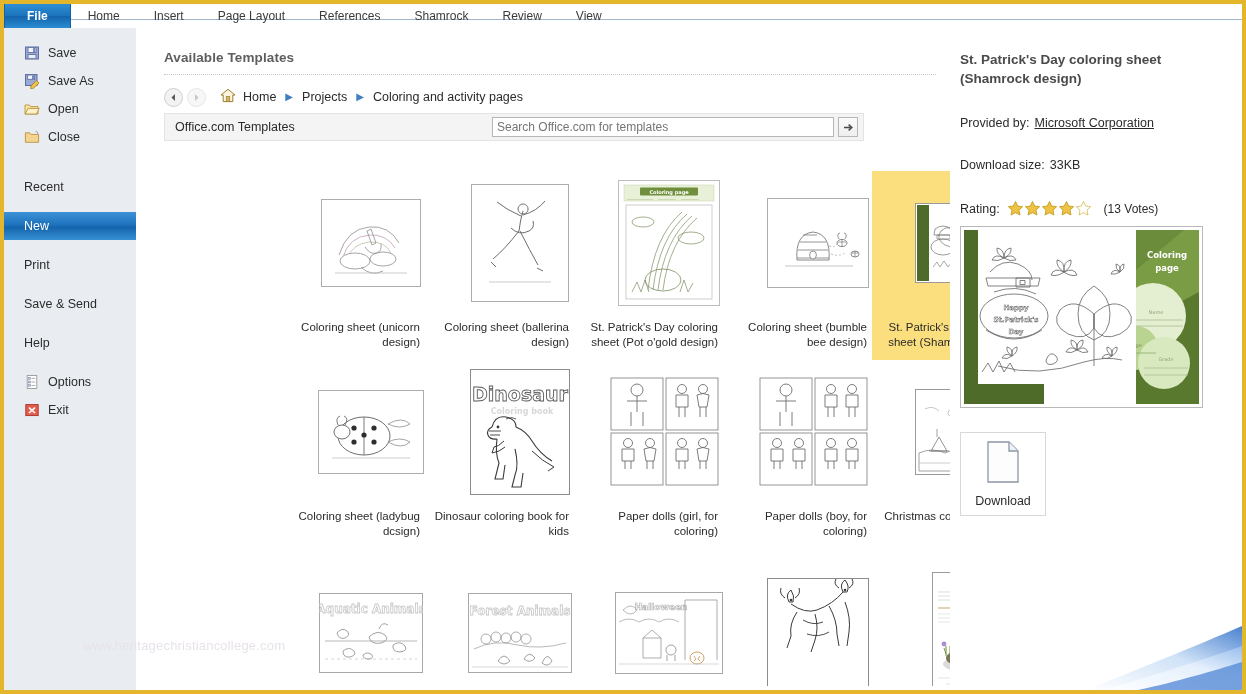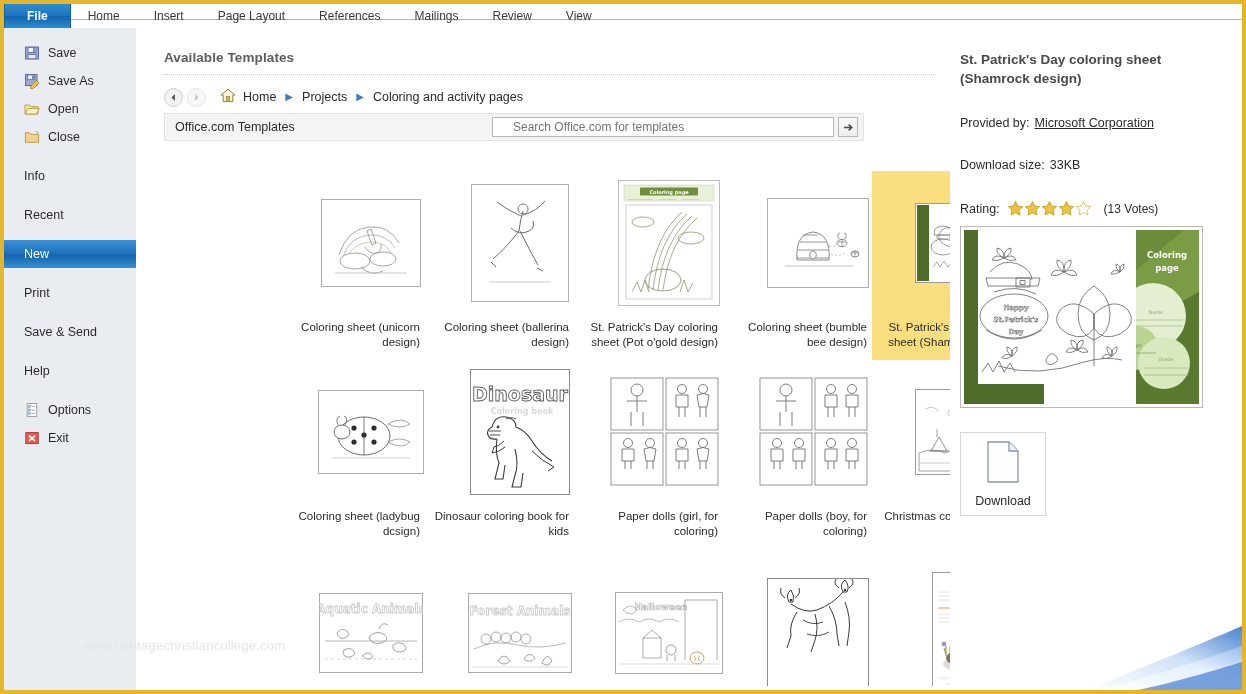--- a/index.html
+++ b/index.html
@@ -119,21 +119,21 @@
     background: #f4f4f4;
     border: 1px solid #e3e3e3;
     display: flex; align-items: center;
   }
   .officerow .label { font-size: 12.5px; color: #2b2b2b; margin-left: 10px; }
   .search-wrap { margin-left: auto; display: flex; align-items: center; gap: 4px; margin-right: 5px; }
   .search-input {
     width: 342px; height: 20px;
     border: 1px solid #b6b6b6; background: #fff;
     font-size: 12px; color: #808080;
-    padding: 0 20px; font-family: "Liberation Sans", sans-serif;
+    padding: 0 4px; font-family: "Liberation Sans", sans-serif;
   }
   .search-go {
     width: 20px; height: 20px; border: 1px solid #b6b6b6;
     background: linear-gradient(180deg,#fbfbfb,#eeeeee);
     display: flex; align-items: center; justify-content: center; cursor: pointer;
   }
 
   
   .gridpane {
     position: absolute; left: 140px; top: 141px; width: 770px; bottom: 4px;
@@ -227,21 +227,21 @@
 
 <div id="app">
 
   <div class="ribbon">
     <div class="tabs">
       <div class="tab file">File</div>
       <div class="tab">Home</div>
       <div class="tab">Insert</div>
       <div class="tab">Page Layout</div>
       <div class="tab">References</div>
-      <div class="tab">Mailings</div>
+      <div class="tab">Shamrock</div>
       <div class="tab">Review</div>
       <div class="tab">View</div>
     </div>
   </div>
 
   <div class="backstage-nav">
     <div class="nav-gap"></div>
 
     <div class="nav-item with-icon">
       <svg class="nav-ico" viewBox="0 0 16 16">
@@ -274,23 +274,20 @@
     <div class="nav-item with-icon">
       <svg class="nav-ico" viewBox="0 0 16 16">
         <path d="M1.4 13.3V3.8h4.3l1.3 1.6h7.6v7.9Z" fill="#f6d28f" stroke="#b08a2d" stroke-width="0.8"></path>
         <path d="M11.5 2.2c1.6.3 2.4 1.2 2.4 2.6" fill="none" stroke="#8a8a8a" stroke-width="0.9"></path>
       </svg>
       <span>Close</span>
     </div>
 
     <div class="nav-gap"></div>
 
-    <div class="nav-item plain">
-      <span>Info</span>
-    </div>
     <div class="nav-gap"></div>
     <div class="nav-item plain">
       <span>Recent</span>
     </div>
     <div class="nav-gap"></div>
     <div class="nav-item plain selected">
       <span>New</span>
     </div>
     <div class="nav-gap"></div>
     <div class="nav-item plain">

